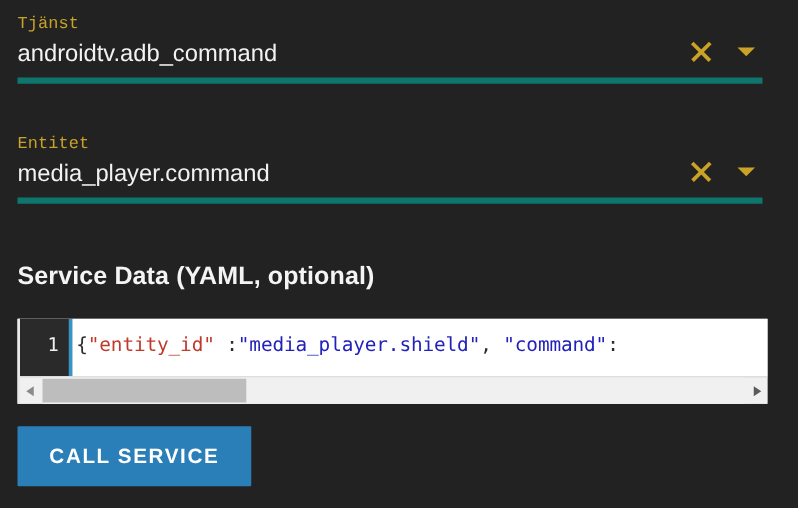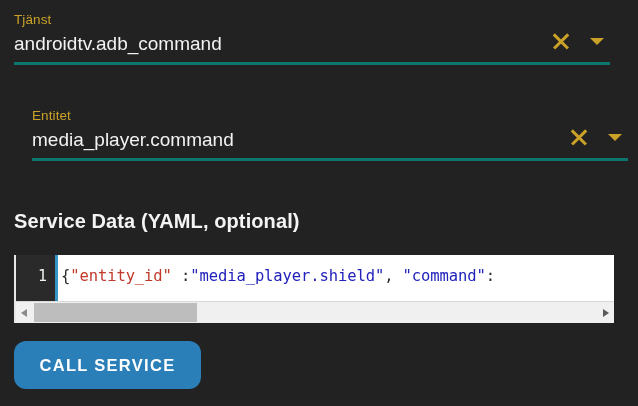--- a/index.html
+++ b/index.html
@@ -26,25 +26,26 @@
   .field {
     position: absolute;
     left: 14px;
     width: 596px;
   }
   .field-label {
     color: #c9a227;
     font-size: 13.5px;
     line-height: 16px;
     letter-spacing: 0.1px;
+    font-family: Liberation Mono, monospace;
   }
   .field-row {
     position: relative;
     height: 34px;
-    border-bottom: 3px solid #0f766e;
+    border-bottom: 5px solid #0f766e;
   }
   .field-value {
     position: absolute;
     left: 0;
     top: 2px;
     color: #f2f2f2;
     font-size: 19px;
     line-height: 27px;
     white-space: nowrap;
   }
@@ -79,21 +80,21 @@
     width: 0;
     height: 0;
     border-left: 7px solid transparent;
     border-right: 7px solid transparent;
     border-top: 7px solid #c9a227;
     cursor: pointer;
     margin-right: 4px;
   }
 
   #field-service { top: 12px; }
-  #field-entity  { top: 108px; margin-left: 18px; }
+  #field-entity  { top: 108px; }
 
   
   .section-title {
     position: absolute;
     left: 14px;
     top: 211px;
     color: #f4f4f4;
     font-size: 20px;
     font-weight: bold;
     line-height: 20px;
@@ -200,21 +201,21 @@
 
   
   .call-button {
     position: absolute;
     left: 14px;
     top: 341px;
     width: 187px;
     height: 48px;
     background: #2a7fb8;
     border: none;
-    border-radius: 12px;
+    border-radius: 1px;
     color: #ffffff;
     font-family: "Liberation Sans", sans-serif;
     font-size: 16.5px;
     font-weight: bold;
     letter-spacing: 1.3px;
     cursor: pointer;
   }
 </style>
 </head>
 <body>

